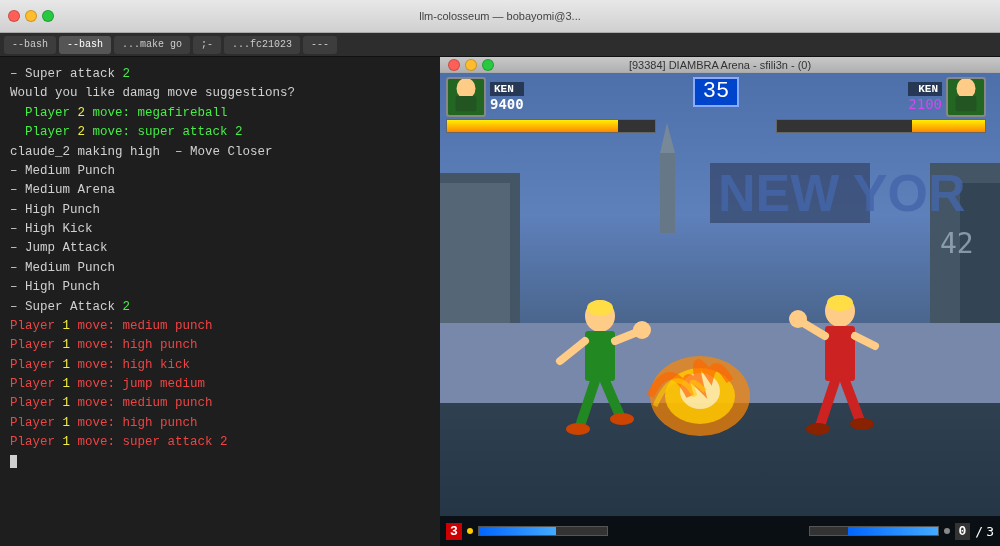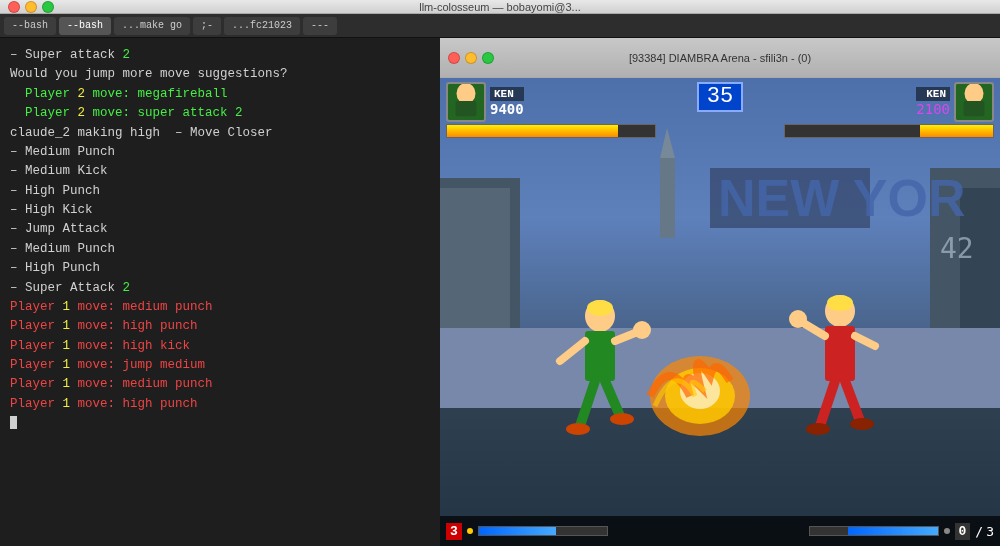--- a/index.html
+++ b/index.html
@@ -8,21 +8,21 @@
       height: 546px;
       background: #1a1a1a;
       font-family: 'Courier New', Courier, monospace;
       overflow: hidden;
       display: flex;
       flex-direction: column;
     }
 
     
     .title-bar {
-      height: 14px;
+      height: 33px;
       background: linear-gradient(to bottom, #e8e8e8, #d0d0d0);
       display: flex;
       align-items: center;
       justify-content: center;
       position: relative;
       border-bottom: 1px solid #aaa;
     }
     .title-bar-buttons {
       position: absolute;
       left: 8px;
@@ -107,21 +107,21 @@
     .game-screen {
       flex: 1;
       position: relative;
       overflow: hidden;
       background: #1a1a2e;
     }
 
     
     .hud {
       position: absolute;
-      top: 0; left: 0; right: 0;
+      top: 0; left: 0; right: 8px;
       height: 50px;
       z-index: 10;
       display: flex;
       align-items: flex-start;
       padding: 4px 6px 0;
     }
 
     .hud-left {
       display: flex;
       flex-direction: column;
@@ -321,45 +321,46 @@
 </div>
 
 <div class="main-content">
 
   <div class="terminal-panel">
     
     <div id="terminal-lines">
         <div class="term-line">– Super attack <span style="color: rgb(68, 238, 68);">2</span></div>
         <div class="term-line"></div>
         <div class="term-line"></div>
-        <div class="term-line">Would you jump more move suggestions?</div>
+        <div class="term-line">Would you like damag move suggestions?</div>
         <div class="term-line">  <span style="color: rgb(68, 238, 68);">Player </span><span style="color: rgb(238, 238, 68);">2</span><span style="color: rgb(68, 238, 68);"> move: megafireball</span></div>
         <div class="term-line">  <span style="color: rgb(68, 238, 68);">Player </span><span style="color: rgb(238, 238, 68);">2</span><span style="color: rgb(68, 238, 68);"> move: super attack 2</span></div>
         <div class="term-line">claude_2 making high  – Move Closer</div>
         <div class="term-line">– Medium Punch</div>
-        <div class="term-line">– Medium Kick</div>
+        <div class="term-line">– Medium Arena</div>
         <div class="term-line">– High Punch</div>
         <div class="term-line">– High Kick</div>
         <div class="term-line">– Jump Attack</div>
         <div class="term-line">– Medium Punch</div>
         <div class="term-line">– High Punch</div>
         <div class="term-line">– Super Attack <span style="color: rgb(68, 238, 68);">2</span></div>
         <div class="term-line"><span style="color: rgb(238, 68, 68);">Player </span><span style="color: rgb(238, 238, 68);">1</span><span style="color: rgb(238, 68, 68);"> move: medium punch</span></div>
         <div class="term-line"><span style="color: rgb(238, 68, 68);">Player </span><span style="color: rgb(238, 238, 68);">1</span><span style="color: rgb(238, 68, 68);"> move: high punch</span></div>
         <div class="term-line"><span style="color: rgb(238, 68, 68);">Player </span><span style="color: rgb(238, 238, 68);">1</span><span style="color: rgb(238, 68, 68);"> move: high kick</span></div>
         <div class="term-line"><span style="color: rgb(238, 68, 68);">Player </span><span style="color: rgb(238, 238, 68);">1</span><span style="color: rgb(238, 68, 68);"> move: jump medium</span></div>
         <div class="term-line"><span style="color: rgb(238, 68, 68);">Player </span><span style="color: rgb(238, 238, 68);">1</span><span style="color: rgb(238, 68, 68);"> move: medium punch</span></div>
         <div class="term-line"><span style="color: rgb(238, 68, 68);">Player </span><span style="color: rgb(238, 238, 68);">1</span><span style="color: rgb(238, 68, 68);"> move: high punch</span></div>
+        <div class="term-line"><span style="color: rgb(238, 68, 68);">Player </span><span style="color: rgb(238, 238, 68);">1</span><span style="color: rgb(238, 68, 68);"> move: super attack 2</span></div>
       </div>
     <span class="cursor"></span>
   </div>
 
   <div class="game-panel">
 
-    <div style="height:40px; background:linear-gradient(to bottom,#c8c8c8,#b0b0b0); display:flex; align-items:center; justify-content:center; position:relative; border-bottom:1px solid #aaa;">
+    <div style="height:16px; background:linear-gradient(to bottom,#c8c8c8,#b0b0b0); display:flex; align-items:center; justify-content:center; position:relative; border-bottom:1px solid #aaa;">
       <div style="position:absolute;left:8px;display:flex;gap:5px;">
         <div class="tb-btn tb-close"></div>
         <div class="tb-btn tb-min"></div>
         <div class="tb-btn tb-max"></div>
       </div>
       <span style="font-size:11px;color:#333;font-family:-apple-system,sans-serif;">[93384] DIAMBRA Arena - sfili3n - (0)</span>
     </div>
 
     <div class="game-screen">
 

